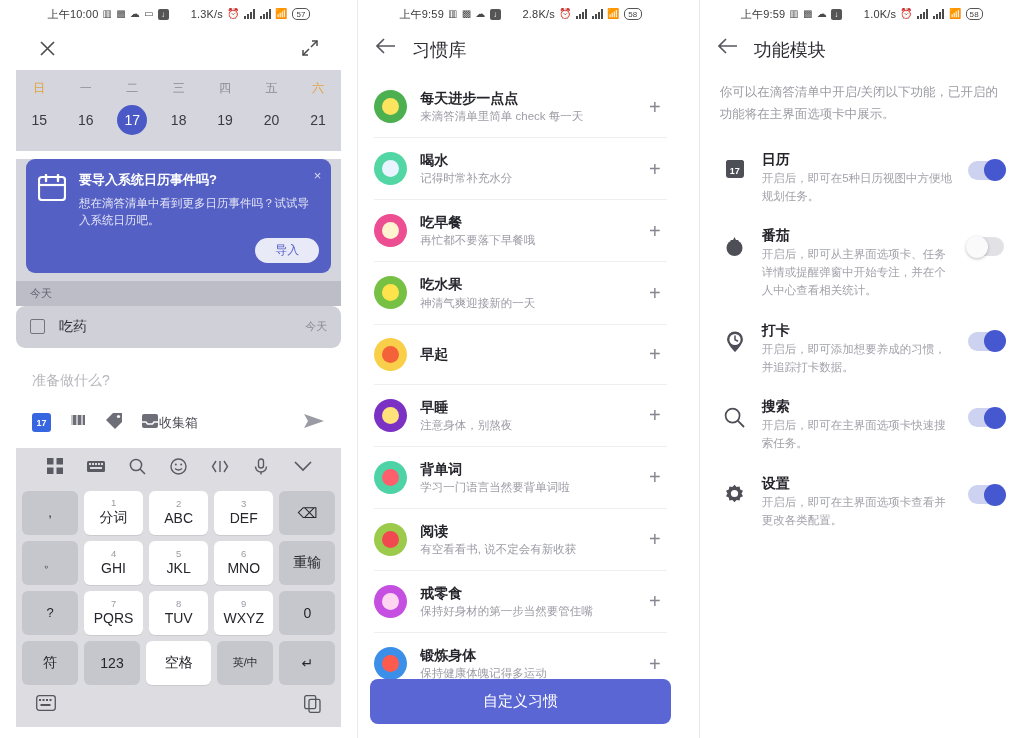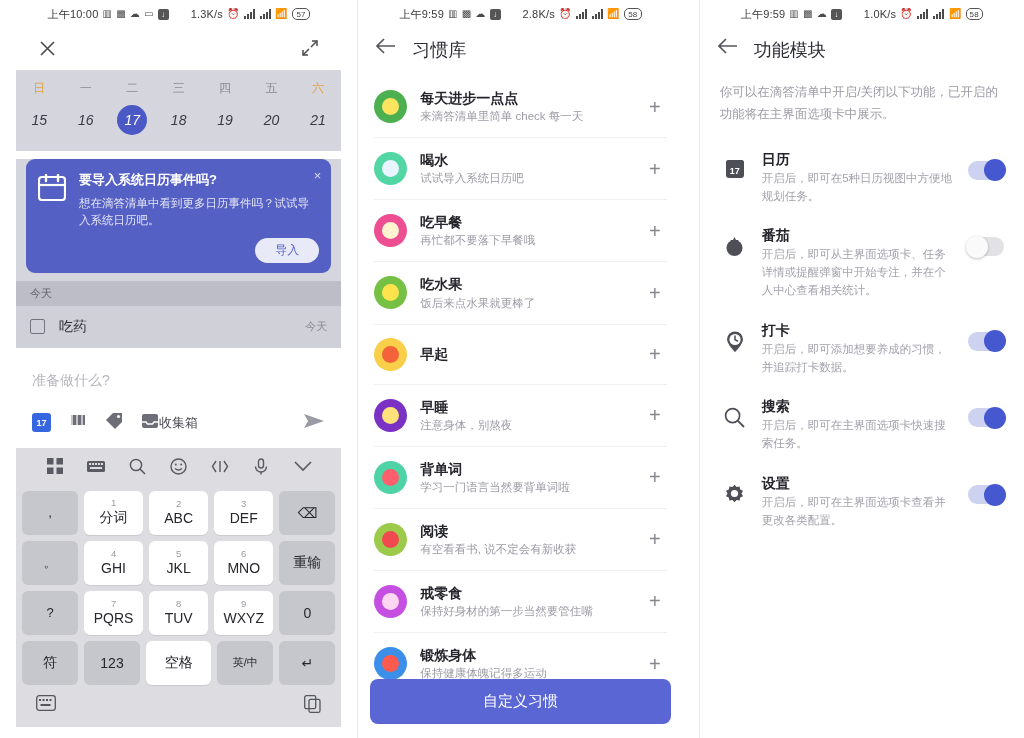--- a/index.html
+++ b/index.html
@@ -39,42 +39,42 @@
   }
   .ico-btn { width: 26px; height: 26px; display: flex; align-items: center; justify-content: center;
              color: #4b4b4b; }
   .calstrip { background: #d5d5dd; padding: 6px 0 10px; }
   .calrow { display: grid; grid-template-columns: repeat(7, 1fr); }
   .calrow.head div { text-align: center; font-size: 12px; color: #8a8a92; padding: 4px 0 2px; }
   .calrow.head div.we { color: #e2a33c; }
   .calrow.days div { text-align: center; font-size: 14px; color: #3a3a44; padding: 6px 0; position: relative; }
   .calrow.days div span {
     display: inline-flex; align-items: center; justify-content: center;
-    width: 30px; height: 30px; border-radius: 50%; font-style: italic;
+    width: 30px; height: 30px; border-radius: 50%;
   }
   .calrow.days div.sel span { background: #4b59c6; color: #fff; }
 
   .banner {
     margin: 8px 10px 0; background: #5560c4; border-radius: 9px; color: #fff;
     padding: 12px 12px 10px; position: relative;
     display: flex; gap: 11px;
   }
   .banner .cal-ico { width: 30px; flex: 0 0 30px; padding-top: 3px; }
   .banner .b-title { font-size: 13px; font-weight: bold; margin-bottom: 6px; }
   .banner .b-body { font-size: 11.5px; line-height: 1.5; color: #e3e5f7; padding-right: 8px; }
   .banner .b-close { position: absolute; right: 10px; top: 9px; font-size: 13px; color: #dcdef5; }
   .banner .b-act { text-align: right; margin-top: 8px; }
   .banner .b-btn {
     display: inline-block; background: #e9eaf8; color: #5560c4; font-size: 12px;
     border-radius: 14px; padding: 4px 20px;
   }
   .sec-head { background: #bdbdc8; color: #636370; font-size: 11px; padding: 5px 14px; }
   .task-row {
     background: #d0d0d8; display: flex; align-items: center; gap: 14px;
-    padding: 12px 14px; font-size: 14px; color: #2f2f38;
+    padding: 12px 14px; font-size: 14px; color: #2f2f38; border-radius: 9px;
   }
   .task-row .cb { width: 15px; height: 15px; border: 1.6px solid #74747f; border-radius: 2px; }
   .task-row .when { margin-left: auto; font-size: 11px; color: #8b8b96; }
 
   .sheet { background: #fff; border-radius: 10px 10px 0 0; margin-top: 6px; }
   .sheet .inp { padding: 18px 16px 16px; font-size: 14px; color: #b6b6bd; }
   .sheet .tools {
     display: flex; align-items: center; gap: 18px; padding: 6px 16px 14px; color: #6e6e78;
   }
   .sheet .tools .inbox { font-size: 13px; color: #4a4a54; margin-left: -8px; }
@@ -459,41 +459,41 @@
             <div class="hdesc">来滴答清单里简单 check 每一天</div>
           </div>
           <div class="hplus">+</div>
         </div>
         <div class="hrow">
           <div class="hico" style="background:#52d6a4">
             <span style="display:inline-block;width:17px;height:17px;border-radius:50%;background:#e8f4ff"></span>
           </div>
           <div class="htxt">
             <div class="hname">喝水</div>
-            <div class="hdesc">试试导入系统日历吧</div>
+            <div class="hdesc">记得时常补充水分</div>
           </div>
           <div class="hplus">+</div>
         </div>
         <div class="hrow">
           <div class="hico" style="background:#ed4d91">
             <span style="display:inline-block;width:17px;height:17px;border-radius:50%;background:#fff3d0"></span>
           </div>
           <div class="htxt">
             <div class="hname">吃早餐</div>
             <div class="hdesc">再忙都不要落下早餐哦</div>
           </div>
           <div class="hplus">+</div>
         </div>
         <div class="hrow">
           <div class="hico" style="background:#76c043">
             <span style="display:inline-block;width:17px;height:17px;border-radius:50%;background:#ffe34d"></span>
           </div>
           <div class="htxt">
             <div class="hname">吃水果</div>
-            <div class="hdesc">饭后来点水果就更棒了</div>
+            <div class="hdesc">神清气爽迎接新的一天</div>
           </div>
           <div class="hplus">+</div>
         </div>
         <div class="hrow">
           <div class="hico" style="background:#f9cf4a">
             <span style="display:inline-block;width:17px;height:17px;border-radius:50%;background:#f4623a"></span>
           </div>
           <div class="htxt">
             <div class="hname">早起</div>
           </div>

